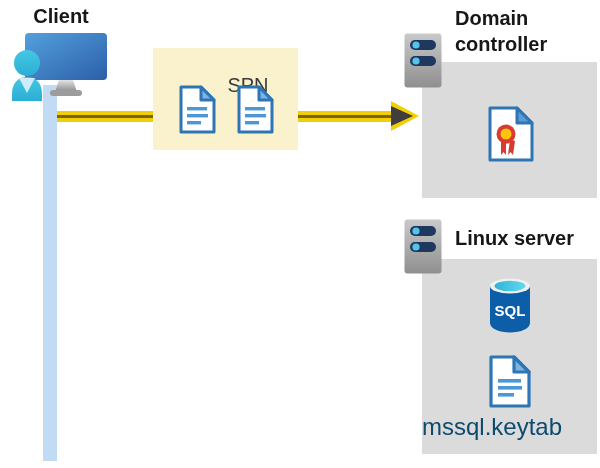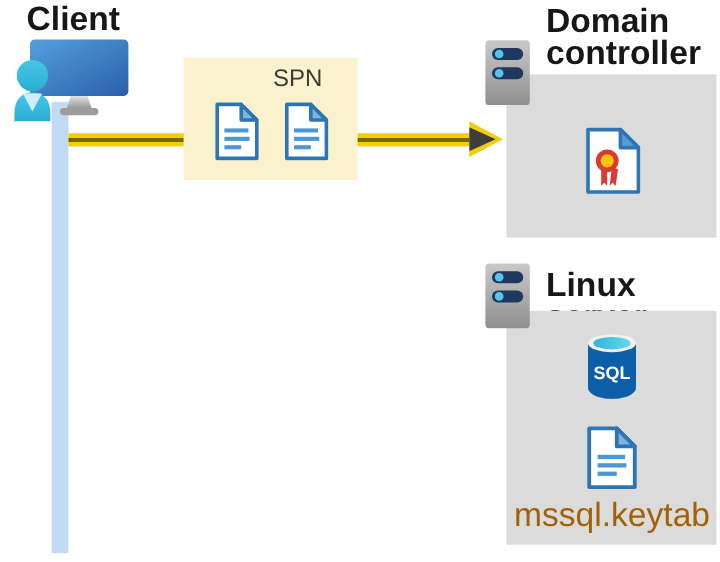--- a/index.html
+++ b/index.html
@@ -1,28 +1,28 @@
 <!DOCTYPE html>
 <html><head>
 <meta charset="utf-8">
 <style>
   html,body{margin:0;padding:0;background:#fff;}
   .stage{
     position:relative;width:600px;height:468px;background:#ffffff;overflow:hidden;
     font-family:"Liberation Sans", sans-serif;
   }
   .abs{position:absolute;}
-  .node-label{font-weight:bold;font-size:28px;color:#171717;line-height:26px;}
+  .node-label{font-weight:bold;font-size:20px;color:#171717;line-height:26px;}
   .client-label{left:21px;top:3px;width:80px;text-align:center;}
   .dc-label{left:455px;top:5px;width:150px;text-align:left;}
   .linux-label{left:455px;top:225px;width:150px;text-align:left;}
   .ticket-label{font-size:20px;color:#3a3a3a;width:52px;text-align:center;top:55px;}
   .tgt-label{left:168px;}
   .spn-label{left:222px;}
-  .keytab-label{left:422px;top:413px;width:176px;text-align:center;font-size:28px;color:#a16207;}
+  .keytab-label{left:422px;top:413px;width:176px;font-size:24px;color:#0c4a6e;}
   .panel{background:#dbdbdb;z-index:1;}
   .dc-panel{left:422px;top:62px;width:175px;height:136px;}
   .linux-panel{left:422px;top:259px;width:175px;height:195px;}
   .ticket-box{left:153px;top:48px;width:145px;height:102px;background:#faf2cc;z-index:2;}
   .lifeline{left:43px;top:85px;width:14px;height:376px;background:#c1dbf4;z-index:0;}
   .arrow-line{
     left:57px;top:111px;width:336px;height:11px;z-index:1;
     background:linear-gradient(to bottom,#f2cf05 0px,#f2cf05 4px,#7a6600 4px,#7a6600 7px,#f2cf05 7px,#f2cf05 11px);
   }
   .arrow-head{left:391px;top:100px;z-index:3;}
@@ -44,21 +44,21 @@
 
   <div class="abs lifeline"></div>
 
   <div class="abs arrow-line"></div>
   <svg class="abs arrow-head" width="28" height="32" viewBox="0 0 28 32">
     <polygon points="0,1 28,16 0,31" fill="#f2cf05"></polygon>
     <polygon points="0,6 22,16 0,26" fill="#3f3e3c"></polygon>
   </svg>
 
   <div class="abs ticket-box"></div>
-  <div class="abs ticket-label spn-label" style="z-index:3;">SPN</div>
+  <div class="abs ticket-label spn-label" style="z-index:3;margin-top:19px;">SPN</div>
 
   <svg class="abs icon doc-tgt" width="37" height="49" viewBox="0 0 37 49">
     <path d="M2,2 H22 L35,15 V47 H2 Z" fill="#ffffff" stroke="#2e75b6" stroke-width="3" stroke-linejoin="round"></path>
     <path d="M22,2 L22,15 H35 Z" fill="#7fb3df" stroke="#2e75b6" stroke-width="3" stroke-linejoin="round"></path>
     <rect x="8" y="22" width="20" height="3.4" fill="#4c97d6"></rect>
     <rect x="8" y="29" width="21" height="3.4" fill="#4c97d6"></rect>
     <rect x="8" y="36" width="14" height="3.4" fill="#4c97d6"></rect>
   </svg>
 
   <svg class="abs icon doc-spn" width="37" height="49" viewBox="0 0 37 49">

